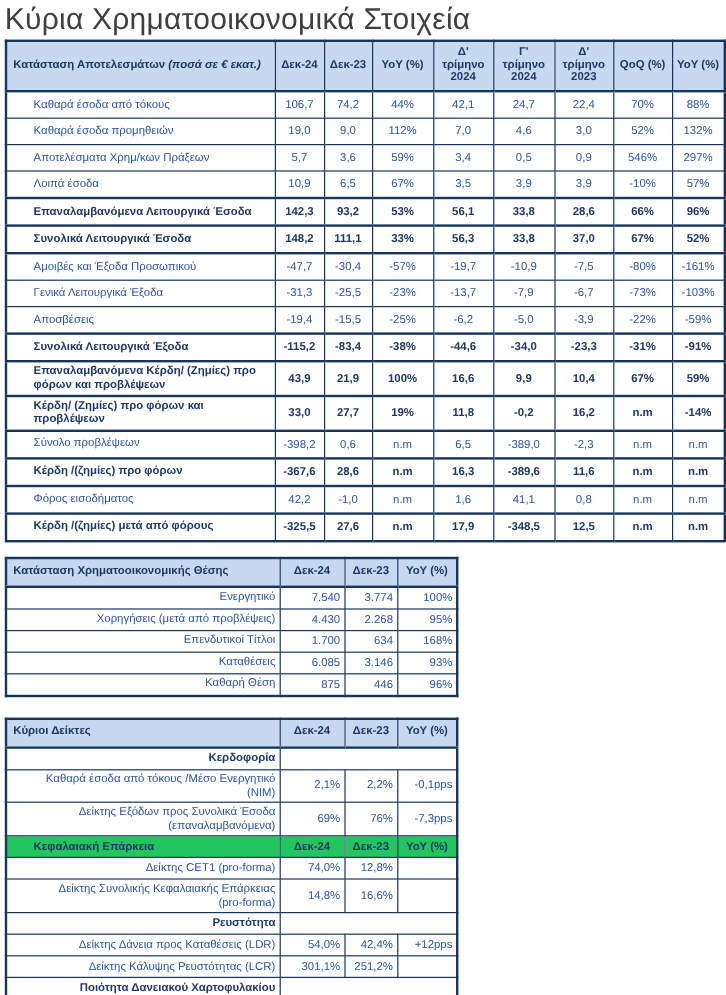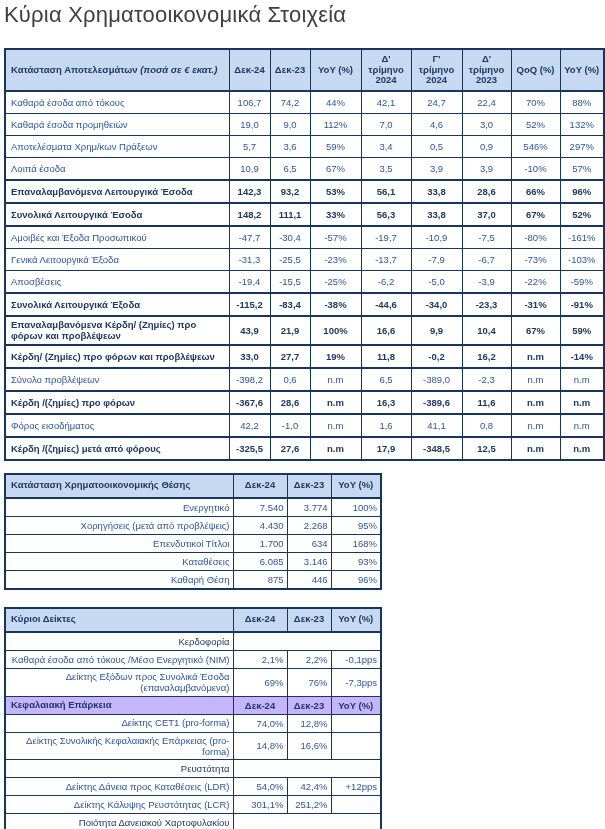--- a/index.html
+++ b/index.html
@@ -7,24 +7,24 @@
     padding: 0;
     background: #ffffff;
     font-family: "Liberation Sans", sans-serif;
   }
   body {
     width: 605px;
     padding: 2px 0 0 4px;
     box-sizing: border-box;
   }
   .page-title {
-    font-size: 22px;
+    font-size: 25px;
     font-weight: 400;
     color: #3f3f3f;
-    margin: 0 0 20px 0;
+    margin: 0 0 2px 0;
     letter-spacing: 0.2px;
   }
   table {
     border-collapse: collapse;
     table-layout: fixed;
     border: 2px solid #17365d;
   }
   table.fin-table { margin-bottom: 12px; }
   table.bs-table  { margin-bottom: 17px; }
   th, td {
@@ -47,38 +47,38 @@
   thead th.label-col {
     text-align: left;
     padding-left: 5px;
     margin-top: 35px;
   }
   thead th.label-col .note { font-style: italic; }
   .fin-table thead th { height: 36px; }
   .bs-table thead th, .kr-table thead th { height: 18px; }
   td.label {
     text-align: left;
-    padding-left: 5px;
+    padding-left: 22px;
     line-height: 1.2;
   }
   td.val { text-align: center; }
   .fin-table tbody td { height: 17px; }
   .bs-table tbody td, .kr-table tbody td { height: 13px; text-align: right; }
   tr.bold td {
     font-weight: bold;
     color: #1f3864;
     border-top-width: 2px;
     border-bottom-width: 2px;
   }
   tr.section td {
-    font-weight: normal;
+    font-weight: bold;
     color: #1f3864;
   }
   tr.subheader td {
-    background: #c4b5fd;
+    background: #22c55e;
     font-weight: bold;
     color: #1f3864;
     text-align: center;
   }
   tr.subheader td.label { text-align: left; }
 </style>
 </head>
 <body>
 
 <h1 class="page-title">Κύρια Χρηματοοικονομικά Στοιχεία</h1>

